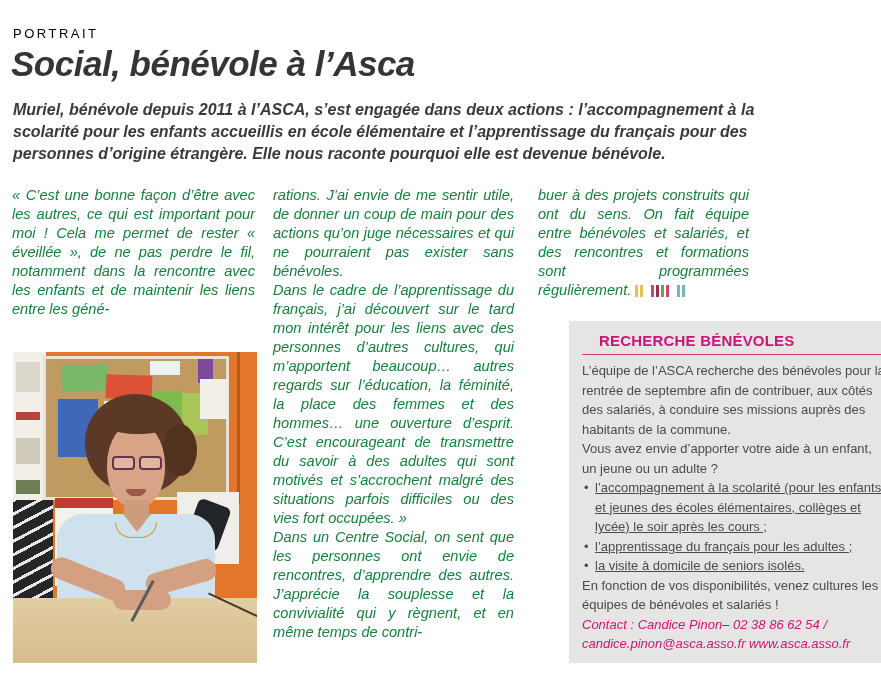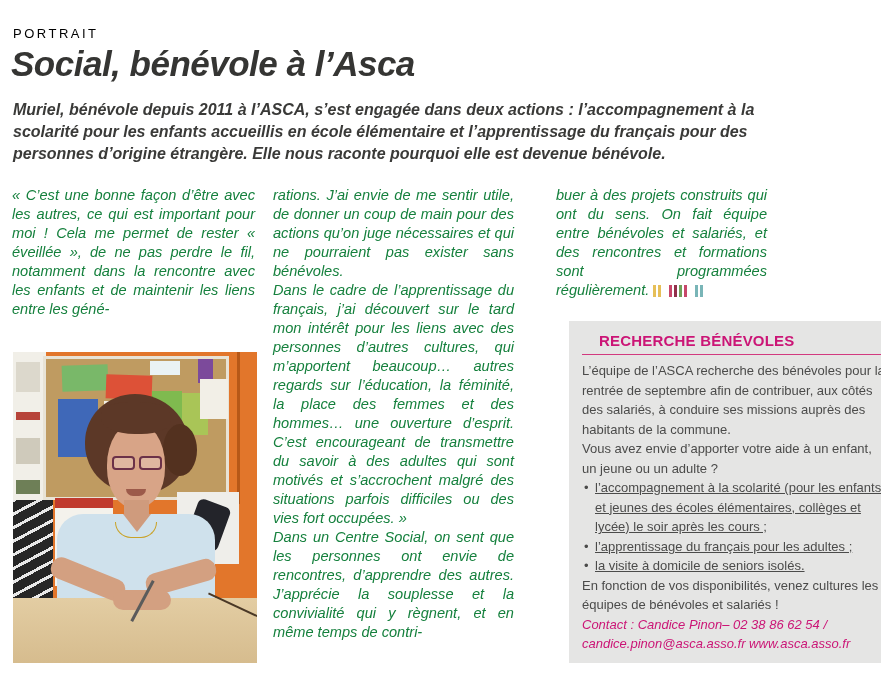--- a/index.html
+++ b/index.html
@@ -16,21 +16,21 @@
     position:absolute; left:11px; top:44px; width:700px;
     font-size:35px; font-weight:bold; font-style:italic; color:#353533; letter-spacing:-0.5px;
   }
   .lede {
     position:absolute; left:13px; top:99px; width:778px;
     font-size:16px; font-weight:bold; font-style:italic; line-height:22px; color:#3a3a38;
   }
   .col { position:absolute; top:186px; }
   .col1 { left:12px;  width:243px; }
   .col2 { left:273px; width:241px; }
-  .col3 { left:556px; width:211px; }
+  .col3 { left:538px; width:211px; }
   .col h2 {
     font-size:17px; line-height:21px; font-weight:bold; color:#343432; margin-bottom:9px;
   }
   .col p.body {
     font-size:14.6px; line-height:19px; font-style:italic; text-align:justify; color:#15803d;
   }
   .col2 h2 { margin-top:17px; }
   .marks { white-space:nowrap; margin-left:4px; }
   .marks i { display:inline-block; width:2.5px; height:12px; margin-right:2.5px; transform:translateY(2px); }
   .marks i.gap { margin-left:6px; }

